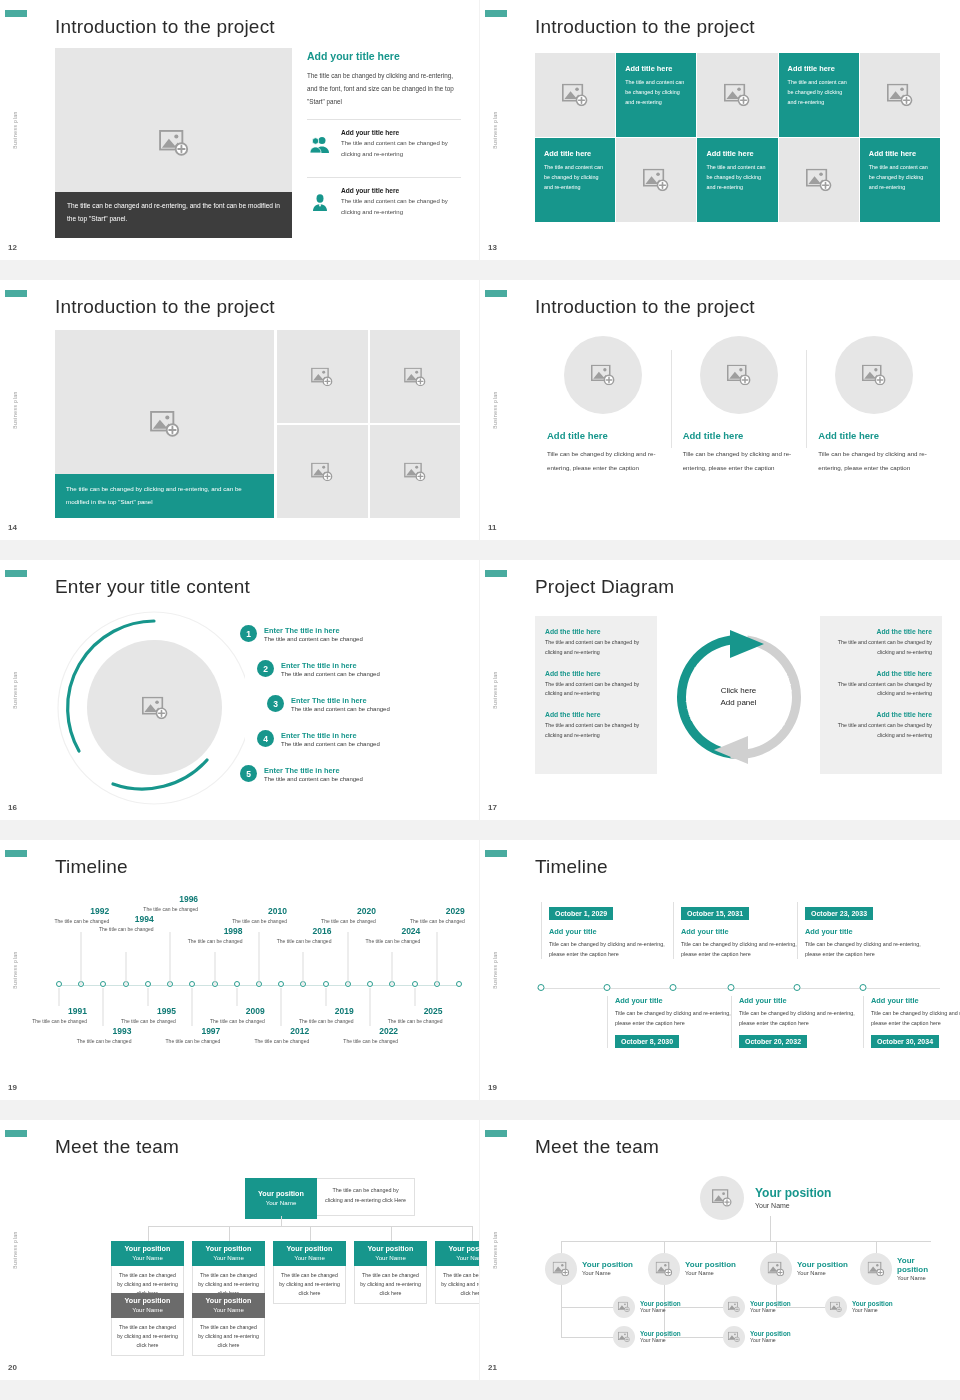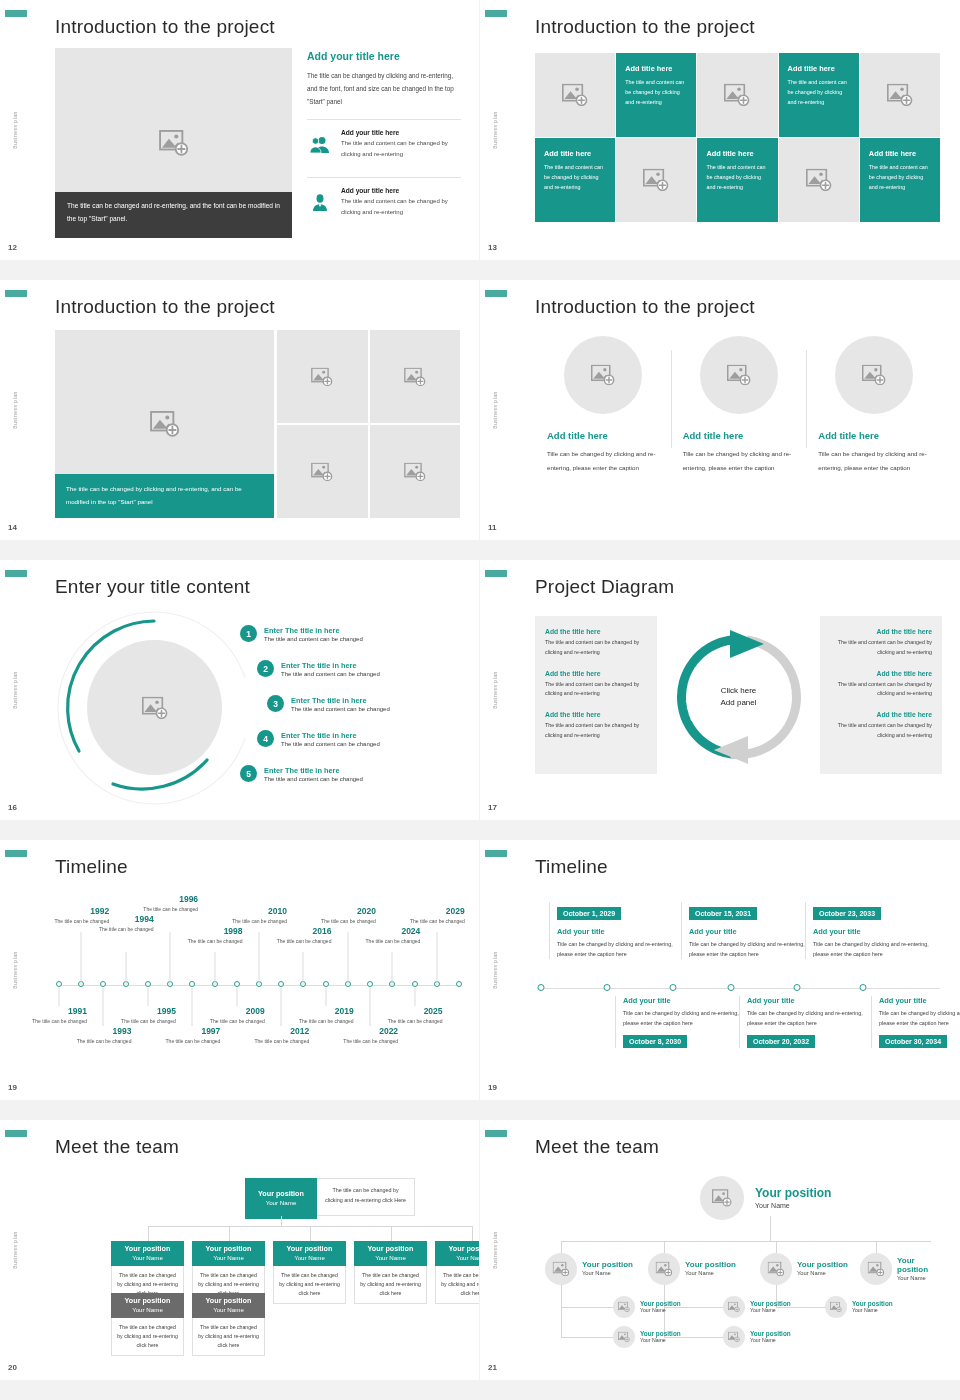--- a/index.html
+++ b/index.html
@@ -109,21 +109,21 @@
   .tl18-stem { position: absolute; width: 1px; background: #dcdcdc; transform: translateX(-50%); }
   .tl18-lab { position: absolute; width: 56px; text-align: right; transform: translateX(-50%); }
   .tl18-lab .y { font-size: 8.5px; font-weight: bold; color: #0f7a75; margin-bottom: 2px; }
   .tl18-lab .d { font-size: 5px; line-height: 1.55; color: #555; }
 
   
   .tl19 { position: absolute; left: 0; right: 0; top: 0; height: 200px; }
   .tl19-axis { position: absolute; left: 2px; right: 2px; top: 100px; height: 1px; background: #dedede; }
   .tl19-dot { position: absolute; top: 96px; width: 7px; height: 7px; border-radius: 50%;
               border: 1px solid #2a9d8f; background: #fff; transform: translateX(-50%); }
-  .tl19-card { position: absolute; width: 126px; padding: 0 0 0 7px; border-left: 1px solid #e0e0e0; margin-left: 8px; }
+  .tl19-card { position: absolute; width: 126px; padding: 0 0 0 7px; border-left: 1px solid #e0e0e0; }
   .tl19-card .dt { display: inline-block; background: #17968c; color: #fff; font-size: 7px;
                    font-weight: bold; padding: 3px 6px; }
   .tl19-card h4 { font-size: 7.4px; font-weight: bold; color: #17968c; margin: 7px 0 3px; }
   .tl19-card p { font-size: 5.4px; line-height: 1.85; color: #3f3f3f; }
   .tl19-card.up { top: 14px; }
   .tl19-card.down { top: 108px; }
 
   
   .org20 { position: absolute; left: 0; right: 0; top: 0; height: 200px; }
   .n20 { position: absolute; }

